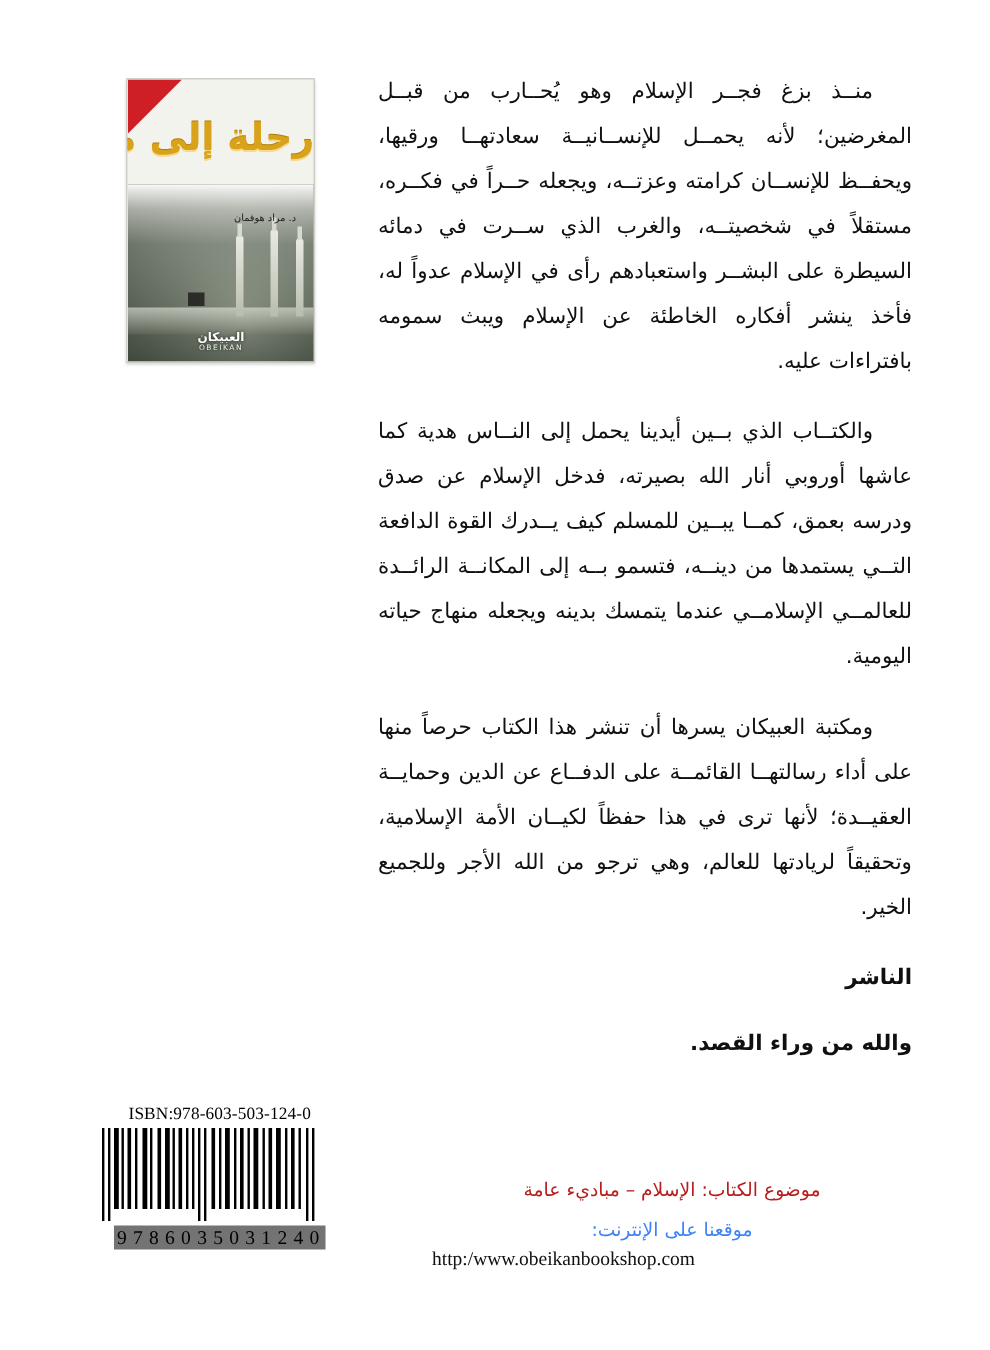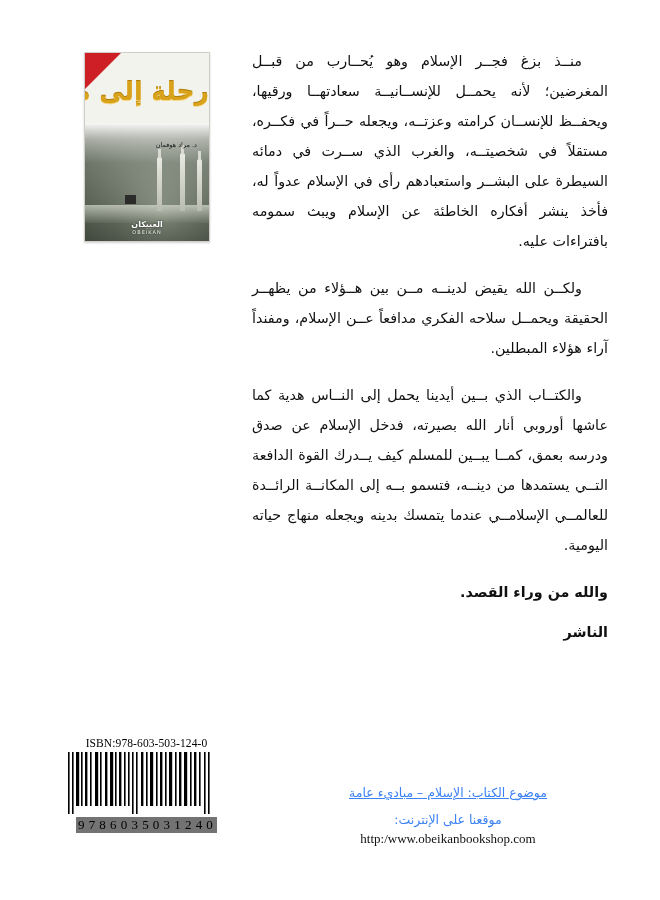--- a/index.html
+++ b/index.html
@@ -215,38 +215,37 @@
     position: absolute;
     right: 52px;
     top: 782px;
     width: 320px;
     direction: rtl;
     text-align: center;
   }
   .subject-line {
     font-size: 12.5px;
     line-height: 22px;
-    color: #3b82f6;
-    white-space: nowrap;
-    text-align: center;
-    text-decoration: underline;
+    color: #b91c1c;
+    white-space: nowrap;
+    text-align: center;
   }
   .site-label {
     margin-top: 6px;
     font-size: 12.5px;
     line-height: 20px;
     color: #3b82f6;
     text-align: center;
   }
   .site-url {
     direction: ltr;
     font-family: "Liberation Serif", "DejaVu Serif", serif;
     font-size: 13px;
     color: #111;
-    text-align: center;
+    text-align: left;
     margin-top: 1px;
   }
 </style>
 </head>
 <body>
 
 <div class="page">
 
   <div class="cover-thumb">
     <div class="cover-photo">
@@ -261,24 +260,24 @@
     <div class="cover-ribbon"></div>
     <div class="cover-ribbon-text">كتاب الشهر</div>
     <div class="cover-logo">
       <span class="ar">العبيكان</span>
       <span class="en">OBEIKAN</span>
     </div>
   </div>
 
   <div class="copy">
     <p class="para">منــذ بزغ فجــر الإسلام وهو يُحــارب من قبــل المغرضين؛ لأنه يحمــل للإنســانيــة سعادتهــا ورقيها، ويحفــظ للإنســان كرامته وعزتــه، ويجعله حــراً في فكــره، مستقلاً في شخصيتــه، والغرب الذي ســرت في دمائه السيطرة على البشــر واستعبادهم رأى في الإسلام عدواً له، فأخذ ينشر أفكاره الخاطئة عن الإسلام ويبث سمومه بافتراءات عليه.</p>
-    <p class="para">ولكــن الله يقيض لدينــه مــن بين هــؤلاء من يظهــر الحقيقة ويحمــل سلاحه الفكري مدافعاً عــن الإسلام، ومفنداً آراء هؤلاء المبطلين.</p>
     <p class="para">والكتــاب الذي بــين أيدينا يحمل إلى النــاس هدية كما عاشها أوروبي أنار الله بصيرته، فدخل الإسلام عن صدق ودرسه بعمق، كمــا يبــين للمسلم كيف يــدرك القوة الدافعة التــي يستمدها من دينــه، فتسمو بــه إلى المكانــة الرائــدة للعالمــي الإسلامــي عندما يتمسك بدينه ويجعله منهاج حياته اليومية.</p>
+    <p class="para">ومكتبة العبيكان يسرها أن تنشر هذا الكتاب حرصاً منها على أداء رسالتهــا القائمــة على الدفــاع عن الدين وحمايــة العقيــدة؛ لأنها ترى في هذا حفظاً لكيــان الأمة الإسلامية، وتحقيقاً لريادتها للعالم، وهي ترجو من الله الأجر وللجميع الخير.</p>
+    <p class="signoff publisher">الناشر</p>
     <p class="signoff">والله من وراء القصد.</p>
-    <p class="signoff publisher">الناشر</p>
   </div>
 
   <div class="isbn-block">
     <div class="isbn-text">ISBN:978-603-503-124-0</div>
     <svg class="barcode" viewBox="0 0 152 62" preserveAspectRatio="none">
       <rect x="0" y="0" width="152" height="62" fill="#ffffff"></rect>
       <g fill="#000000">
         <rect x="4" y="0" width="1.6" height="62"></rect>
         <rect x="8" y="0" width="1.6" height="62"></rect>
         <rect x="12" y="0" width="3.2" height="54"></rect>

